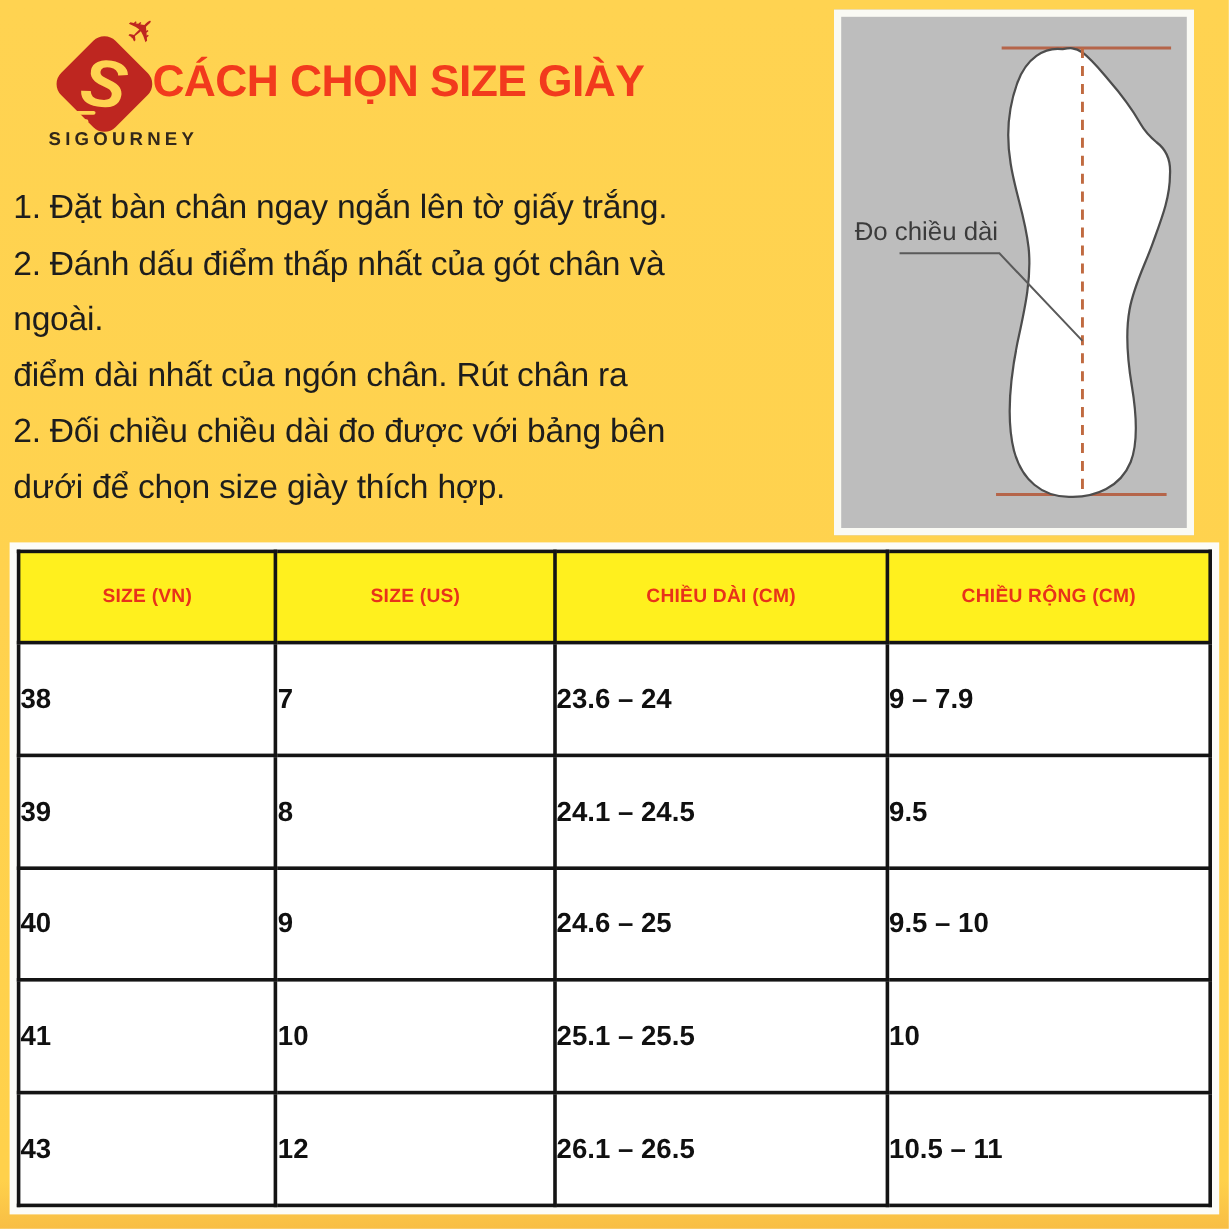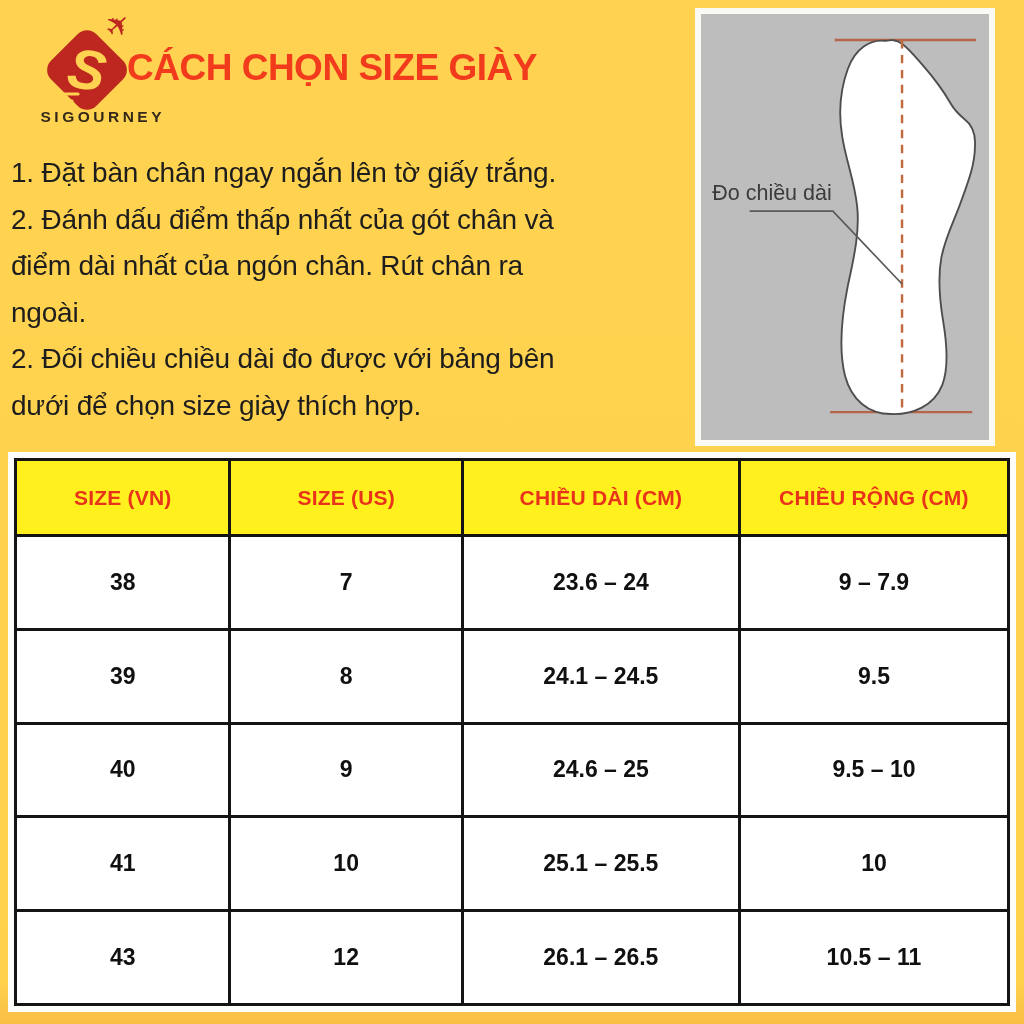--- a/index.html
+++ b/index.html
@@ -44,27 +44,27 @@
   .table-frame {
     position:absolute; left:8px; top:452px; width:1008px; height:560px;
     background:#FCFCF8; padding:6px;
   }
   table.size-table {
     width:100%; height:100%;
     border-collapse:collapse; table-layout:fixed;
   }
   table.size-table th {
     height:76px; background:#FFF01E; color:#E8321A;
-    font-size:21px; font-weight:800; letter-spacing:0.2px;
+    font-size:16px; font-weight:800; letter-spacing:0.2px;
     border:3px solid #141414; text-align:center;
   }
   table.size-table td {
     height:77px; background:#FFFFFF; color:#101010;
     font-size:23px; font-weight:700;
-    border:3px solid #141414; text-align:center;
+    border:3px solid #141414; text-align:left;
   }
 </style>
 </head>
 <body>
 
 <div class="canvas">
 
   <div class="logo">
     <svg viewBox="0 0 150 132" aria-hidden="true">
       <rect x="43" y="34" width="64" height="64" rx="13" fill="#BE2620" transform="rotate(45 75 66)"></rect>
@@ -77,22 +77,22 @@
       </g>
     </svg>
   </div>
   <div class="brand-name">SIGOURNEY</div>
 
   <h1 class="page-title">CÁCH CHỌN SIZE GIÀY</h1>
 
   <div class="instructions">
       <div class="instr-line">1. Đặt bàn chân ngay ngắn lên tờ giấy trắng.</div>
       <div class="instr-line">2. Đánh dấu điểm thấp nhất của gót chân và</div>
+      <div class="instr-line">ngoài.</div>
       <div class="instr-line">điểm dài nhất của ngón chân. Rút chân ra</div>
-      <div class="instr-line">ngoài.</div>
       <div class="instr-line">2. Đối chiều chiều dài đo được với bảng bên</div>
       <div class="instr-line">dưới để chọn size giày thích hợp.</div>
     </div>
 
   <div class="foot-panel">
     <svg viewBox="0 0 308 426" aria-hidden="true">
 
       <line x1="143" y1="13" x2="294" y2="13" stroke="#B5654A" stroke-width="2.6"></line>
       <line x1="138" y1="411" x2="290" y2="411" stroke="#B5654A" stroke-width="2.6"></line>
 

